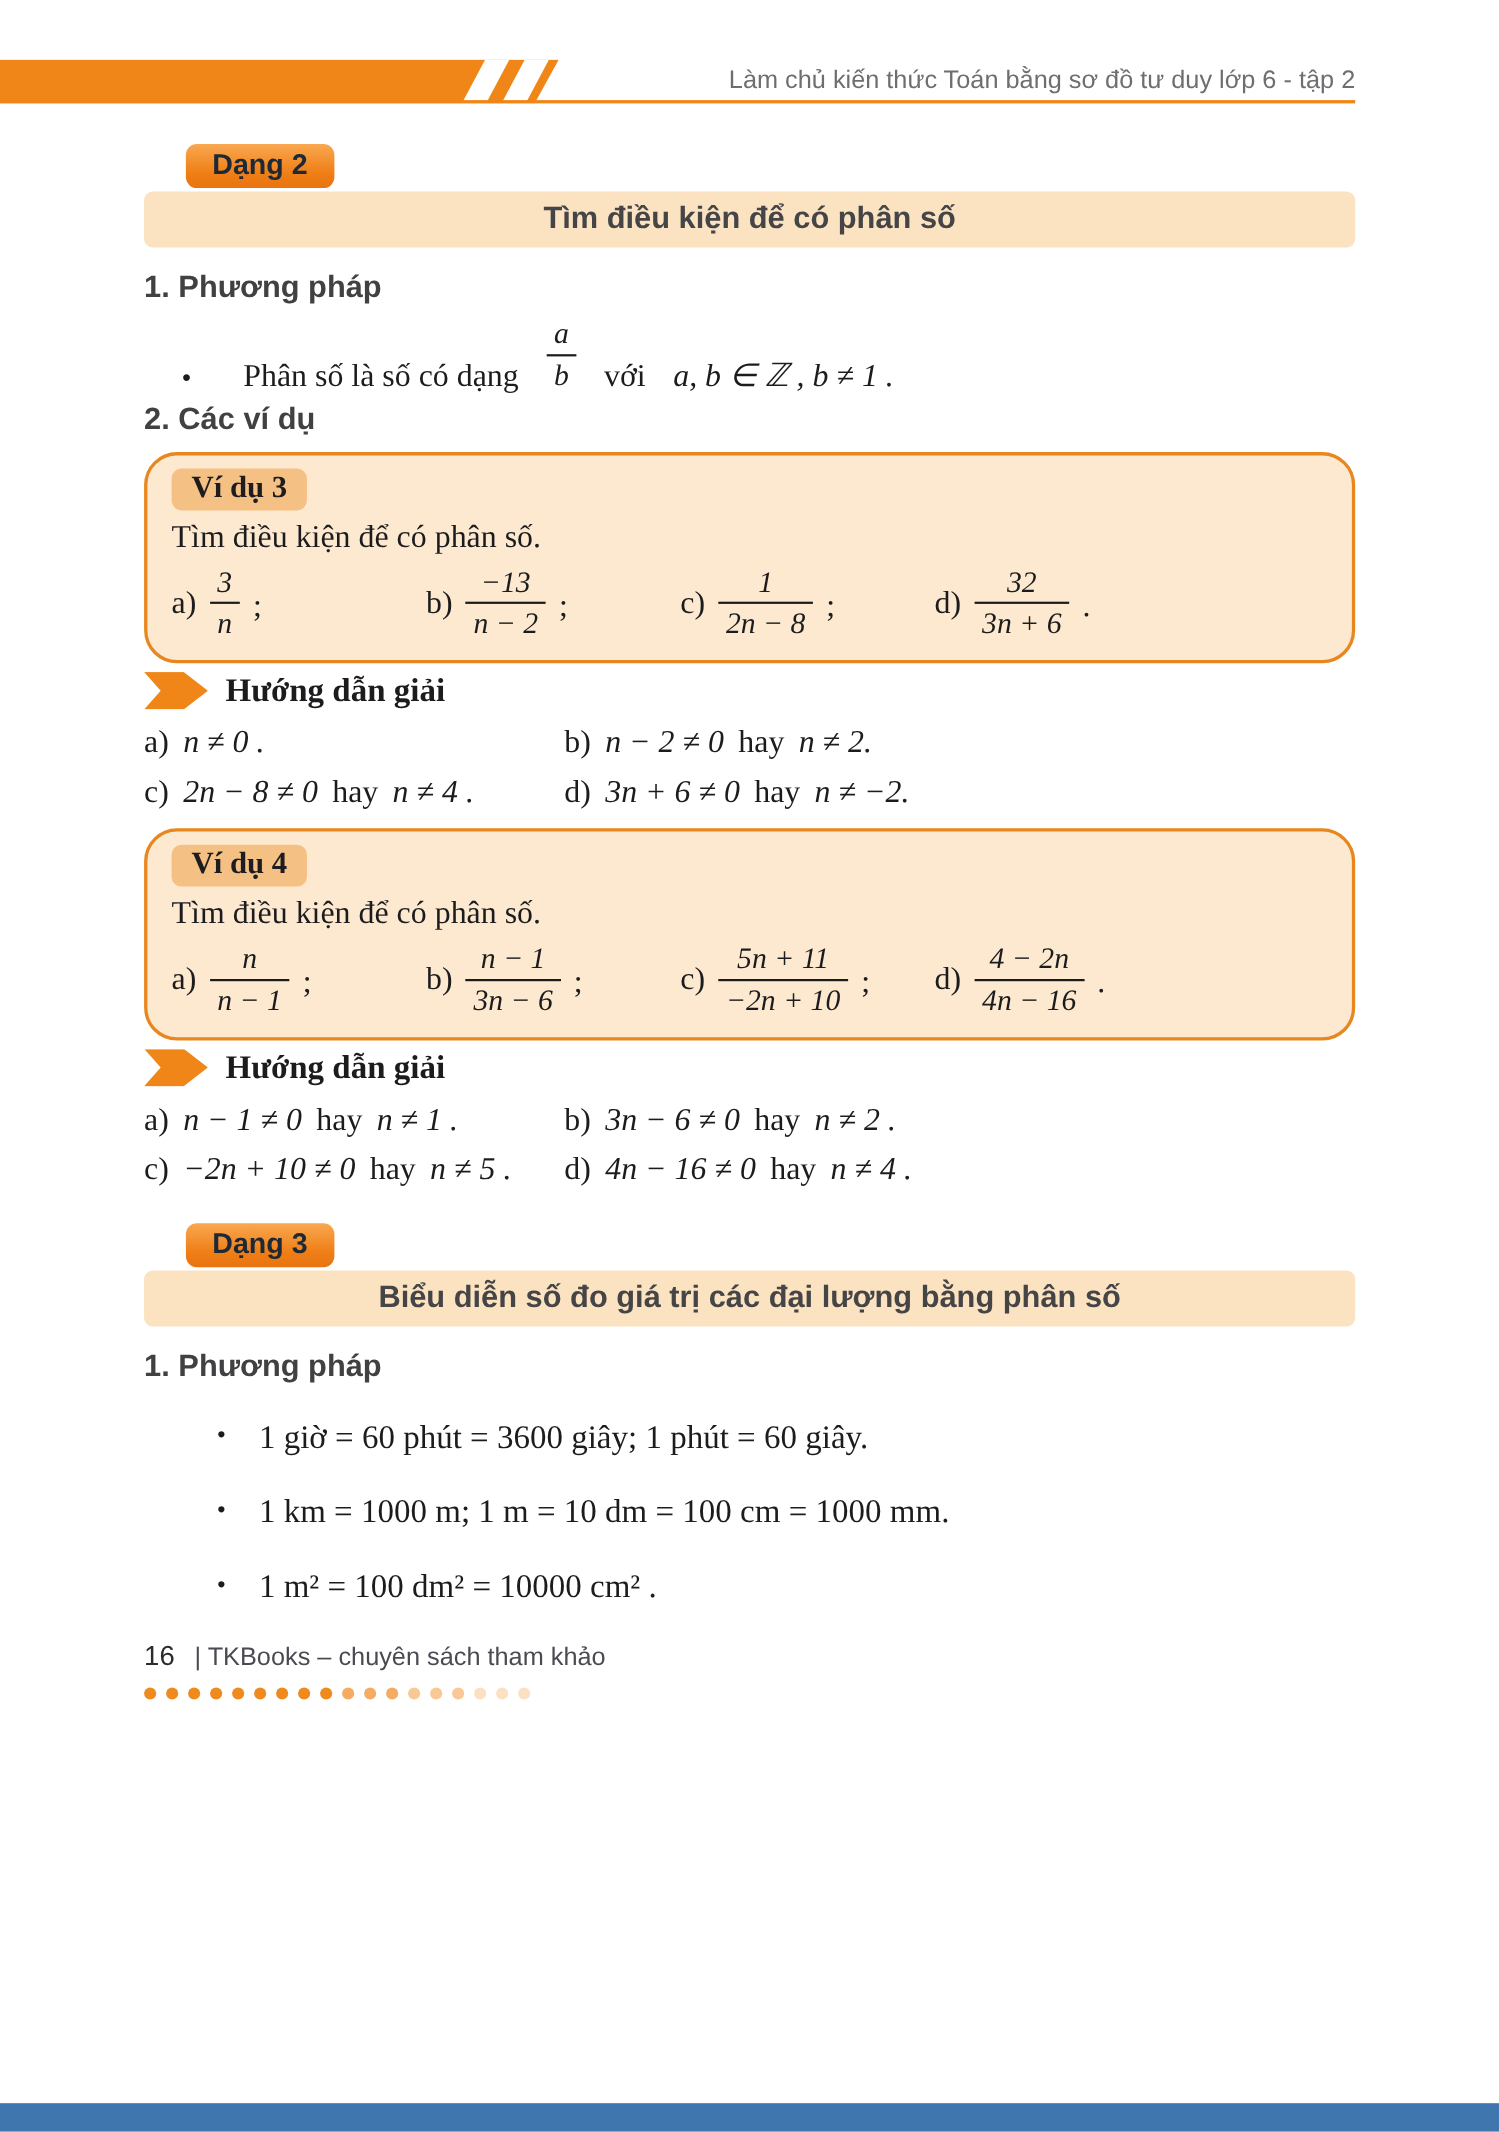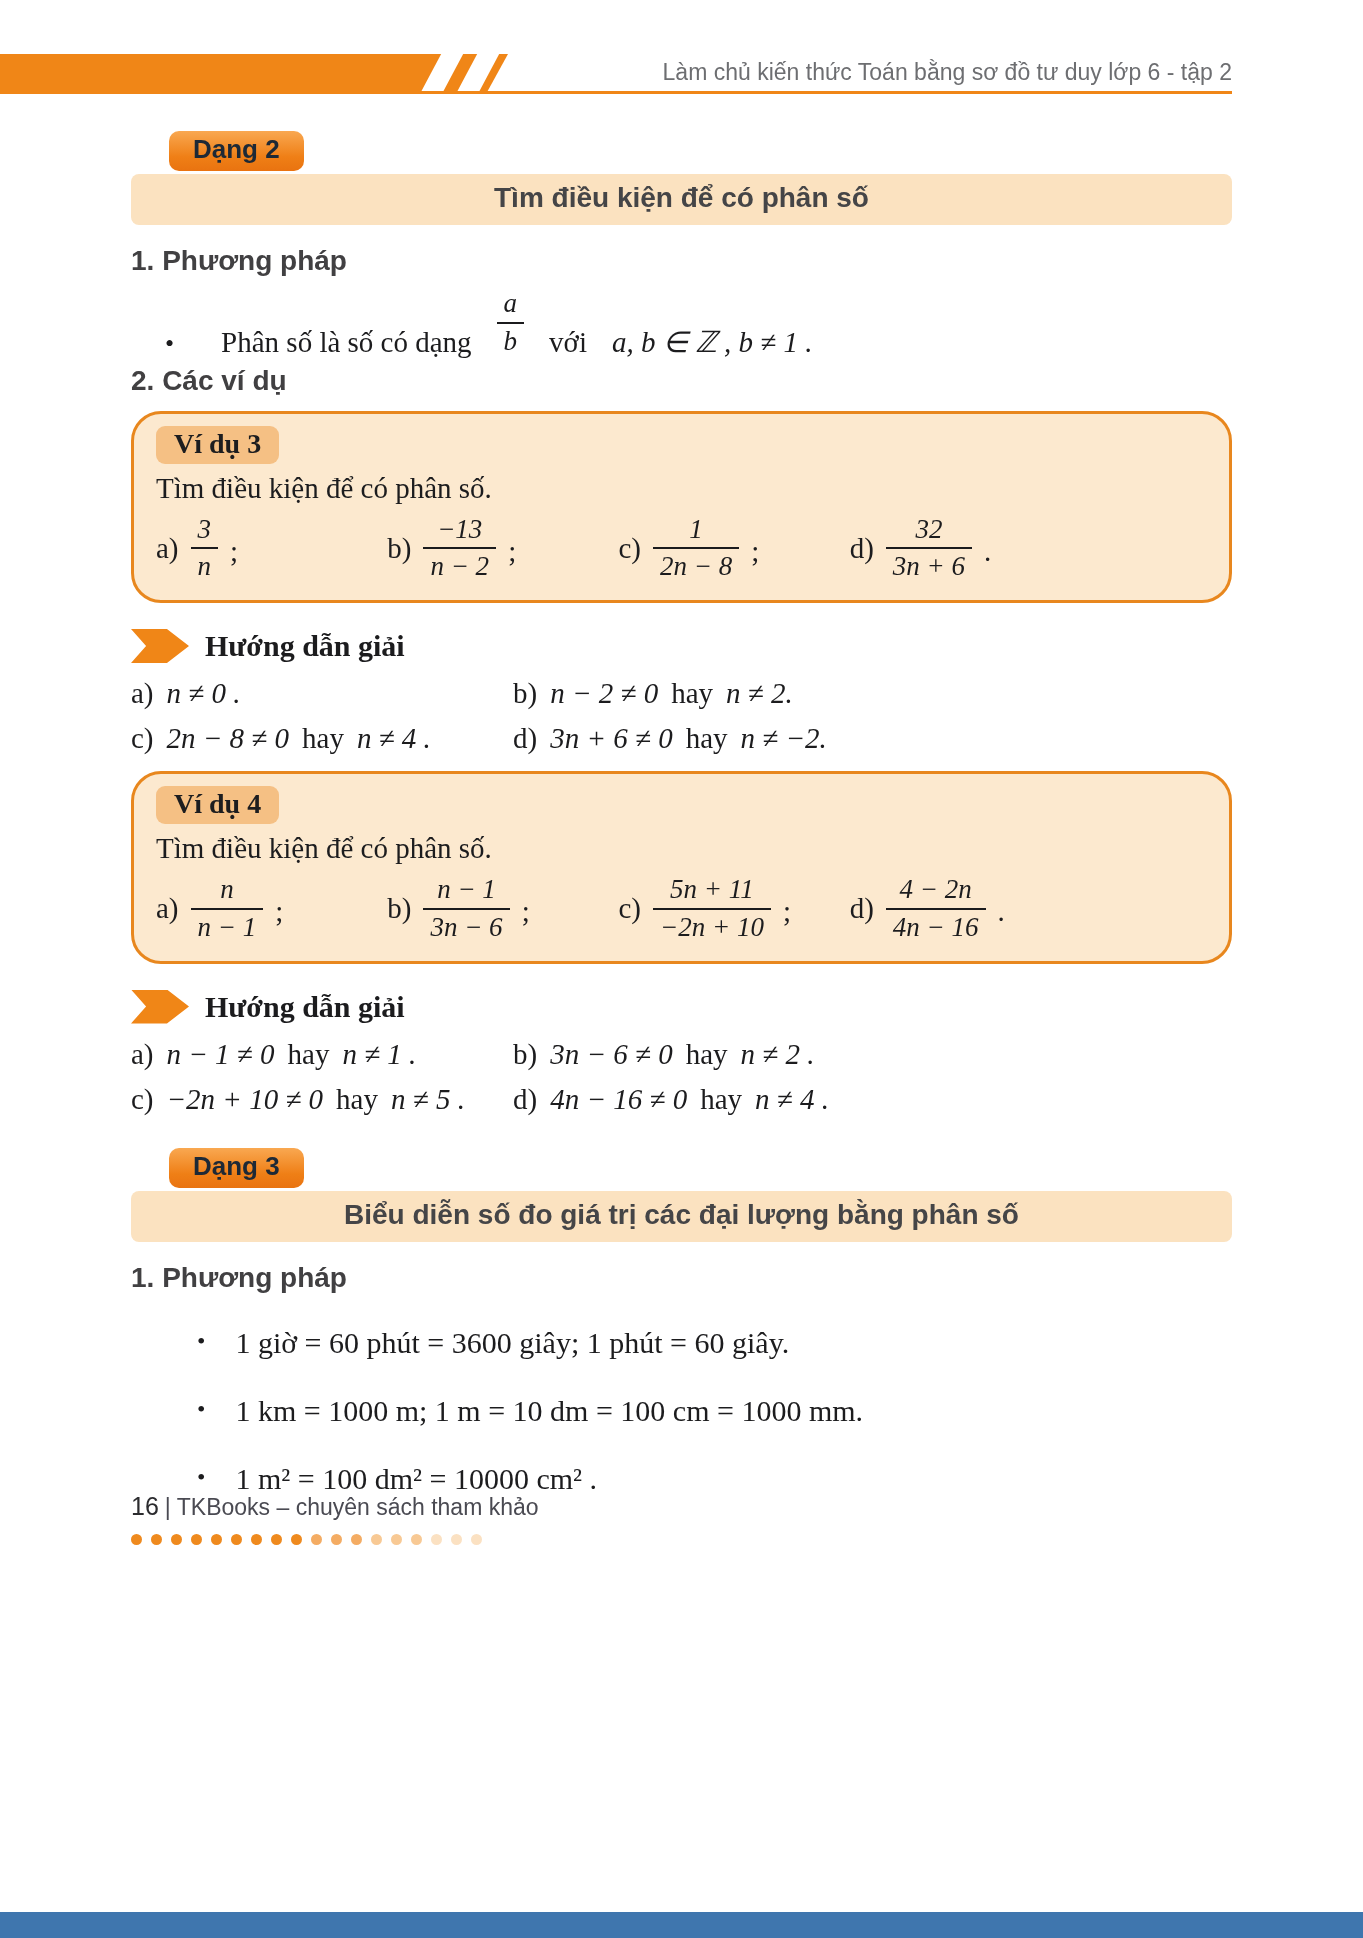--- a/index.html
+++ b/index.html
@@ -54,38 +54,38 @@
                  background:#FCE9CF; padding:12px 22px 16px; }
   .example-box.second { margin-top:16px; }
   .vd-badge { display:inline-block; background:#F5C084; border-radius:9px;
               padding:2px 18px 4px; font-weight:bold; font-size:28px; color:#1d1d1f; }
   .prompt { margin-top:8px; font-size:29px; }
   .frac-row { margin-top:8px; display:flex; width:88%; }
   .frac-item { flex:1; display:flex; align-items:center; gap:12px; font-size:29px; }
   .fsep { align-self:center; padding-top:6px; }
 
   
-  .guide { margin:26px 0 0; display:flex; align-items:center; gap:16px; }
+  .guide { margin:8px 0 0; display:flex; align-items:center; gap:16px; }
   .guide-arrow { width:58px; height:34px; background:#F08617; display:inline-block;
                  clip-path:polygon(0 0, 62% 0, 100% 50%, 62% 100%, 0 100%, 26% 50%); }
   .guide-title { font-weight:bold; font-size:30px; color:#1c1c1e; }
 
   .answers { margin-top:14px; display:grid; grid-template-columns:382px 1fr;
              row-gap:12px; font-size:29px; }
   .answer { display:flex; align-items:baseline; gap:13px; }
   .answer .conj { font-style:normal; }
 
   
   .bullets { margin:14px 0 0 66px; list-style:none; font-size:30px; }
   .bullets li { display:flex; align-items:center; margin-bottom:14px; line-height:1.3;margin-top:29px; }
   .bullets li::before { content:"•"; font-size:24px; margin-right:30px; color:#1c1c1e; }
 
   
   .footer { position:absolute; left:131px; top:1492px; }
-  .footer-line { display:flex; align-items:baseline; gap:6px;
+  .footer-line { display:flex; align-items:baseline; gap:18px;
                  font-family:"Liberation Sans", sans-serif; }
   .page-num { font-size:25px; color:#2b2b2e; }
   .imprint { font-size:23px; color:#4a4a52; }
   .dots { display:flex; gap:9px; margin-top:13px; }
   .dots i { width:11px; height:11px; border-radius:50%; background:#EF8A1E; display:inline-block; }
   .dots i:nth-child(n+10) { background:#F4AC63; }
   .dots i:nth-child(n+13) { background:#F8C994; }
   .dots i:nth-child(n+16) { background:#FBE1C2; }
 
   .bottom-bar { position:absolute; left:0; bottom:0; width:100%; height:26px; background:#3F76AE; }

